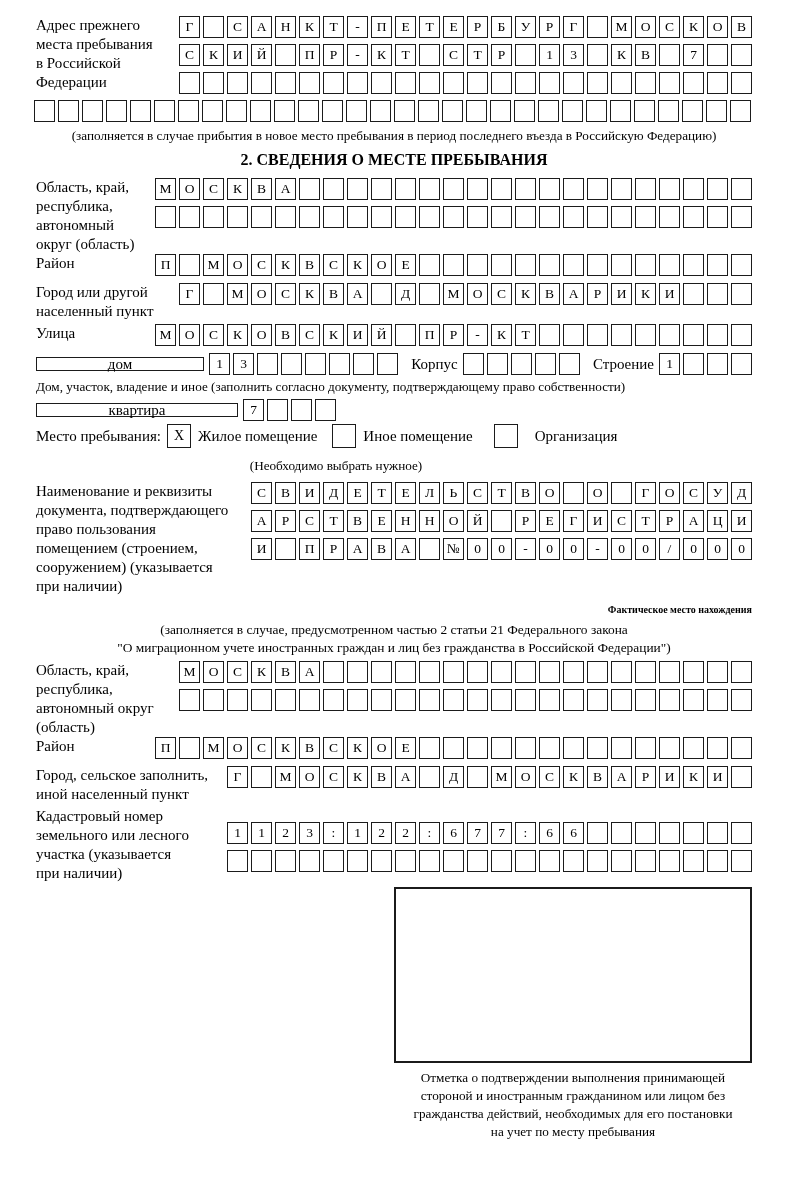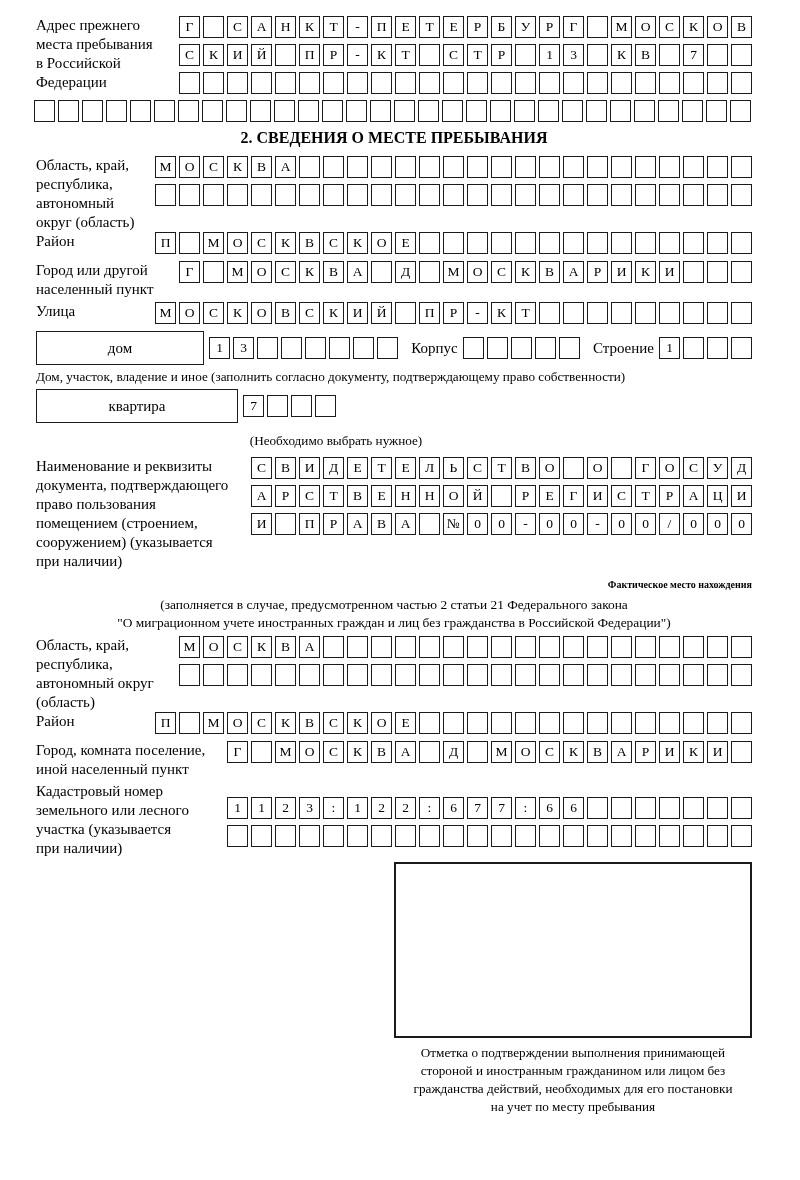--- a/index.html
+++ b/index.html
@@ -31,21 +31,21 @@
   .note { font-size:13.2px; line-height:17px; }
   .note-center { text-align:center; }
 
   .sec-title { font-weight:bold; font-size:16px; text-align:center; margin:7px 0 9px; }
 
   .mb3 { margin-bottom:3px; } .mb4 { margin-bottom:4px; } .mb6 { margin-bottom:6px; }
   .mb7 { margin-bottom:7px;text-align:center; }
 
   .house-row { display:flex; align-items:center; gap:5px; margin-bottom:3px; }
   .label-box {
-    border:1.6px solid #1b1b1b; height:34px;
+    border:1.6px solid #1b1b1b; height:14px;
     display:flex; align-items:center; justify-content:center;
     font-size:15px; flex:0 0 auto;
   }
   .label-box.house { width:168px; }
   .label-box.apt { width:202px; }
   .inline-lbl { font-size:15px; flex:0 0 auto; }
   .ml-auto { margin-left:auto; }
 
   .stay-row { display:flex; align-items:center; font-size:15px; margin-bottom:3px; }
   .checkbox {
@@ -181,20 +181,21 @@
       <span class="cell"></span>
       <span class="cell"></span>
       <span class="cell"></span>
       <span class="cell"></span>
       <span class="cell"></span>
       <span class="cell"></span>
       <span class="cell"></span>
       <span class="cell"></span>
       <span class="cell"></span>
     </div>
+  <div class="note note-center mb6">(заполняется в случае прибытия в новое место пребывания в период последнего въезда в Российскую Федерацию)</div>
 
   <div class="sec-title">2. СВЕДЕНИЯ О МЕСТЕ ПРЕБЫВАНИЯ</div>
 
   <div class="block">
     <div class="lbl">Область, край,
 республика,
 автономный
 округ (область)</div>
     <div class="rows">
       <div class="cellrow">
@@ -380,20 +381,29 @@
   <div class="house-row">
     <div class="label-box apt">квартира</div>
     <div class="cellrow">
         <span class="cell">7</span>
         <span class="cell"></span>
         <span class="cell"></span>
         <span class="cell"></span>
       </div>
   </div>
 
+  <div class="stay-row">
+    <span>Место пребывания:</span>
+    <span class="checkbox" style="margin-left:6px;">X</span>
+    <span style="margin-left:7px;">Жилое помещение</span>
+    <span class="checkbox" style="margin-left:15px;"></span>
+    <span style="margin-left:7px;">Иное помещение</span>
+    <span class="checkbox" style="margin-left:21px;"></span>
+    <span style="margin-left:17px;">Организация</span>
+  </div>
   <div class="stay-note-wrap">
     <span class="note">(Необходимо выбрать нужное)</span>
   </div>
 
   <div class="block mb6">
     <div class="lbl">Наименование и реквизиты
 документа, подтверждающего
 право пользования
 помещением (строением,
 сооружением) (указывается
@@ -561,21 +571,21 @@
         <span class="cell"></span>
         <span class="cell"></span>
         <span class="cell"></span>
         <span class="cell"></span>
         <span class="cell"></span>
         <span class="cell"></span>
       </div>
   </div>
 
   <div class="block mb3">
-    <div class="lbl">Город, комната поселение,
+    <div class="lbl">Город, сельское заполнить,
 иной населенный пункт</div>
     <div class="cellrow row-right">
         <span class="cell">Г</span>
         <span class="cell"></span>
         <span class="cell">М</span>
         <span class="cell">О</span>
         <span class="cell">С</span>
         <span class="cell">К</span>
         <span class="cell">В</span>
         <span class="cell">А</span>

